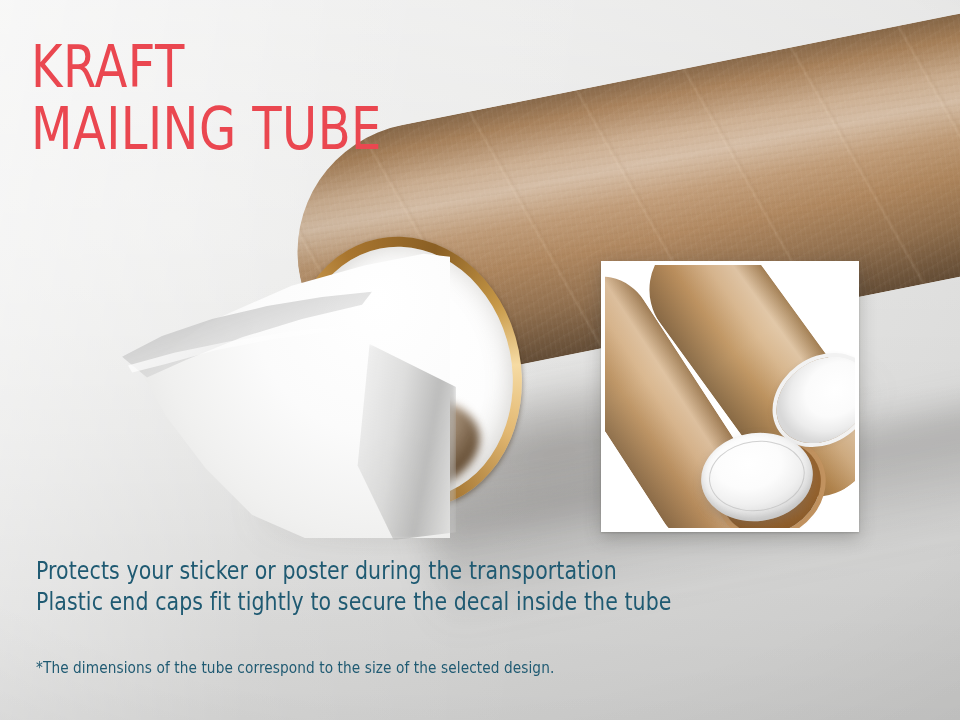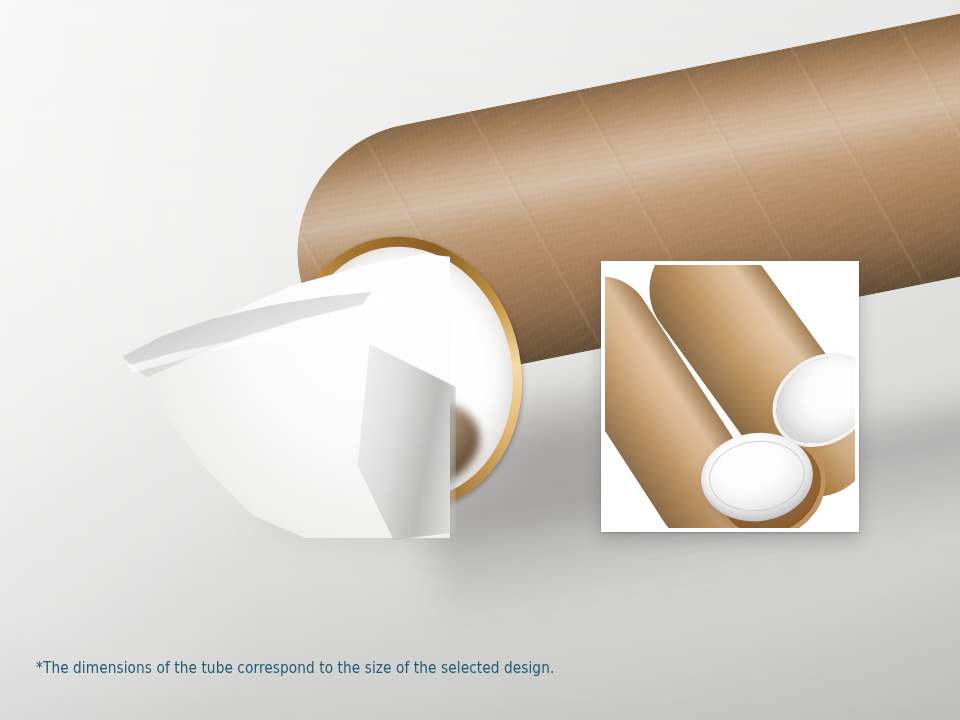--- a/index.html
+++ b/index.html
@@ -414,19 +414,27 @@
     <div class="inset-stage">
       <div class="inset-tube-a"></div>
       <div class="inset-tube-b"></div>
       <div class="inset-tube-a-end"></div>
       <div class="inset-tube-b-cap"></div>
       <div class="inset-shadow"></div>
       <div class="inset-loose-cap"></div>
     </div>
   </div>
 
-
+  <div class="headline">
+    <span class="ln">KRAFT</span>
+    <span class="ln">MAILING TUBE</span>
+  </div>
+
+  <div class="body-copy">
+    <span class="ln">Protects your sticker or poster during the transportation</span>
+    <span class="ln">Plastic end caps fit tightly to secure the decal inside the tube</span>
+  </div>
 
   <div class="footnote">
     <span class="ln">*The dimensions of the tube correspond to the size of the selected design.</span>
   </div>
 
 </div>
 
 </body></html>

